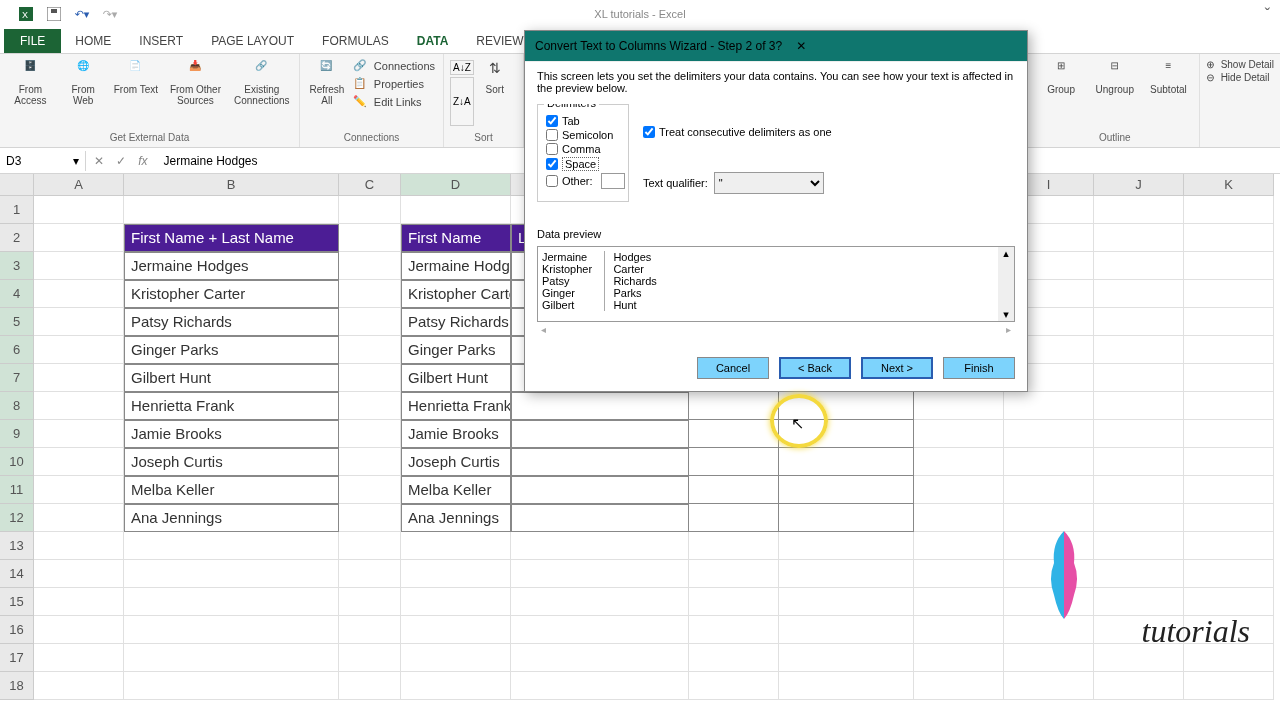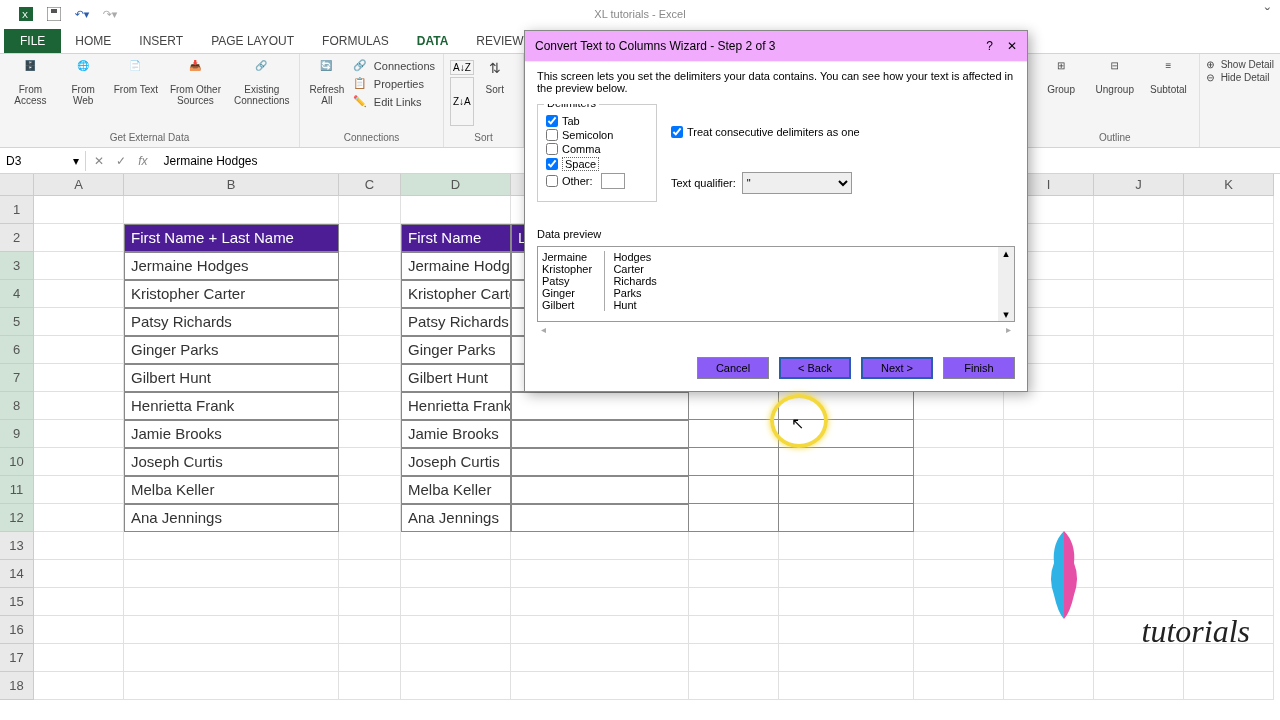--- a/index.html
+++ b/index.html
@@ -54,39 +54,39 @@
 .col-E { width: 178px; }
 .col-F { width: 90px; }
 .col-G { width: 135px; }
 .col-H { width: 90px; }
 .col-I { width: 90px; }
 .col-J { width: 90px; }
 .col-K { width: 90px; }
 
 
 .dialog { position: absolute; left: 524px; top: 30px; width: 504px; background: #fff; border: 1px solid #888; box-shadow: 3px 3px 12px rgba(0,0,0,0.3); font-size: 11px; }
-.dialog-title { background: #f0abfc; padding: 8px 10px; display: flex; justify-content: space-between; font-size: 12px; border-bottom: 1px solid #eee; }
+.dialog-title { background: #0f766e; padding: 8px 10px; display: flex; font-size: 12px; border-bottom: 1px solid #eee; }
 .dialog-close { display: flex; gap: 14px; }
 .dialog-body { padding: 8px 12px 12px; }
 .dialog-desc { font-size: 11px; margin-bottom: 10px; }
-.delim-group { border: 1px solid #ccc; padding: 8px 8px 10px; width: 120px; position: relative; margin-bottom: 10px; float: left; }
+.delim-group { border: 1px solid #ccc; padding: 8px 8px 10px; width: 92px; position: relative; margin-bottom: 10px; float: left; }
 .delim-group legend { font-size: 11px; padding: 0 3px; position: absolute; top: -8px; left: 6px; background: #fff; }
 .cb-row { display: flex; align-items: center; gap: 4px; margin: 2px 0; font-size: 11px; }
 .cb-row input[type=checkbox] { width: 12px; height: 12px; }
 .cb-row.sel label { border: 1px dotted #666; padding: 0 2px; }
 .other-input { width: 24px; height: 16px; border: 1px solid #999; margin-left: 4px; }
 .right-opts { float: left; margin-left: 14px; padding-top: 20px; }
 .qualifier-row { display: flex; align-items: center; gap: 6px; margin-top: 34px; }
 .qualifier-row select { width: 110px; height: 22px; border: 1px solid #999; font-size: 11px; }
 .preview-label { clear: both; padding-top: 16px; font-size: 11px; margin-bottom: 6px; }
 .preview-box { border: 1px solid #999; height: 76px; position: relative; font-family: 'Courier New', monospace; font-size: 11px; padding: 4px; overflow: hidden; }
 .preview-box .pcol { display: inline-block; border-right: 1px solid #aaa; padding-right: 8px; margin-right: 8px; vertical-align: top; }
 .preview-scroll-v { position: absolute; right: 0; top: 0; bottom: 0; width: 16px; background: #efefef; }
 .dialog-buttons { display: flex; justify-content: flex-end; gap: 10px; margin-top: 20px; }
-.dlg-btn { width: 72px; height: 22px; border: 1px solid #888; background: #8b5cf6; font-size: 11px; }
+.dlg-btn { width: 72px; height: 22px; border: 1px solid #888; background: #7dd3fc; font-size: 11px; }
 .dlg-btn.default { border: 2px solid #2a5db0; }
 
 
 .highlight-ring { position: absolute; width: 58px; height: 54px; border: 4px solid #f4d93e; border-radius: 50%; left: 770px; top: 394px; pointer-events: none; box-shadow: 0 0 6px #f4d93e; }
 .cursor-fake { position: absolute; left: 791px; top: 414px; font-size: 16px; pointer-events: none; }
 
 
 .logo-overlay { position: absolute; right: 30px; bottom: 70px; width: 210px; }
 .logo-main { display: flex; align-items: center; }
 .logo-x { font-size: 100px; font-weight: 900; color: #222; letter-spacing: -8px; font-family: Arial, sans-serif; }

